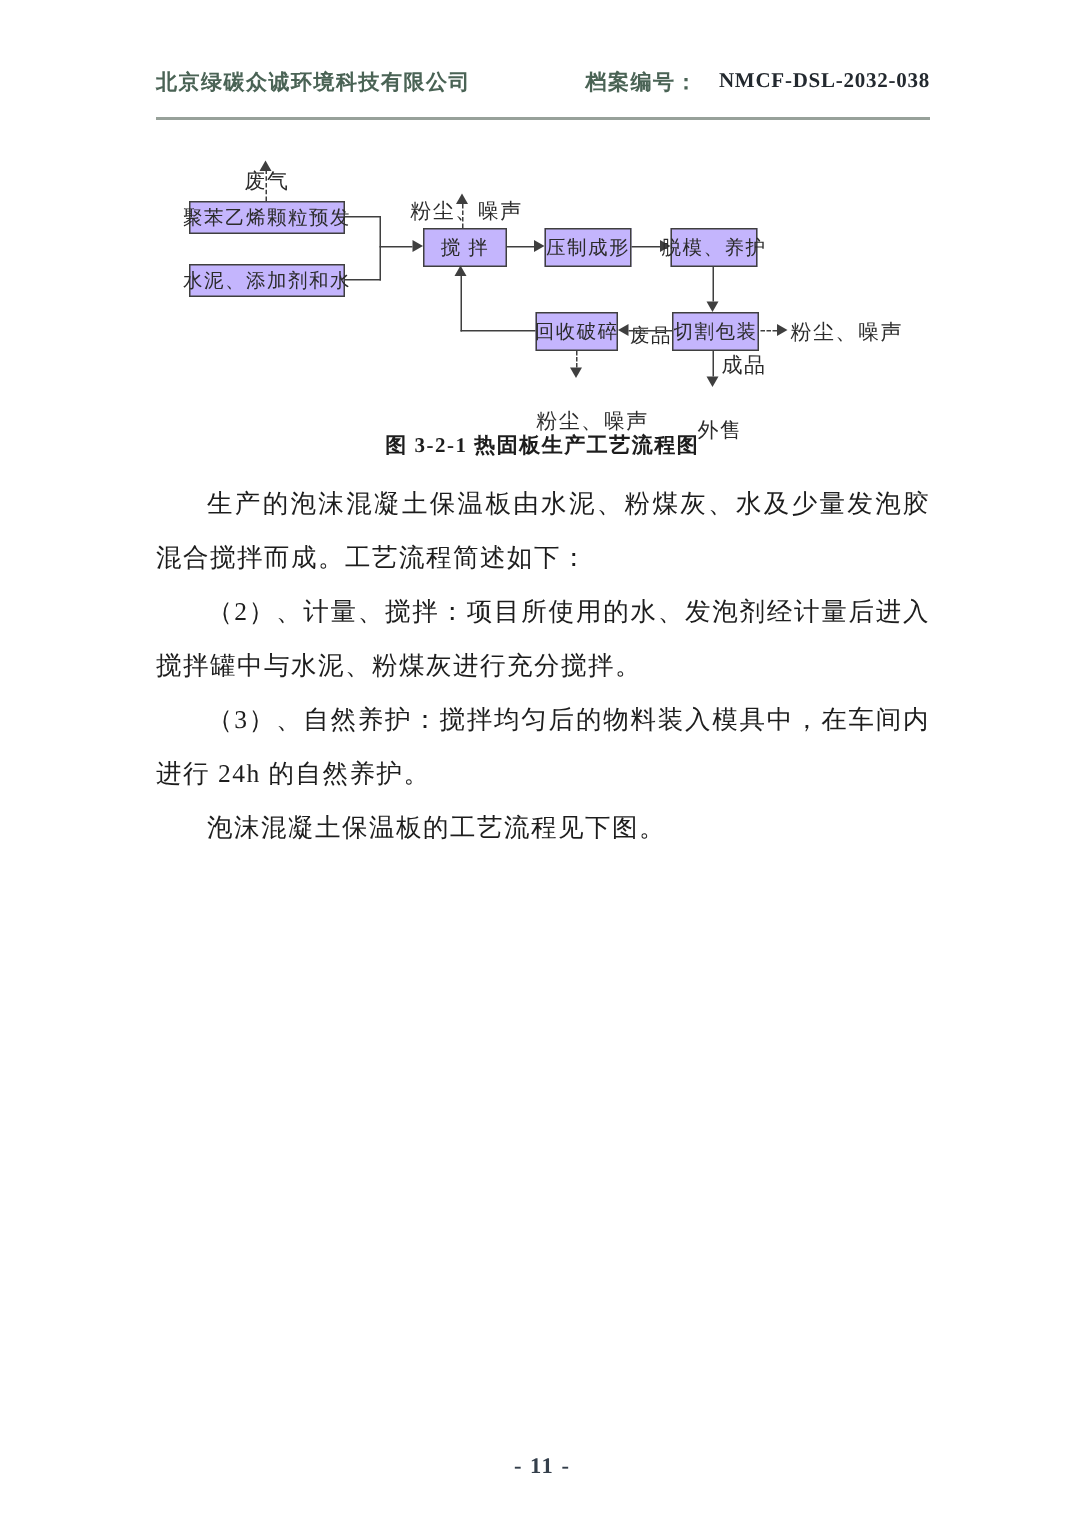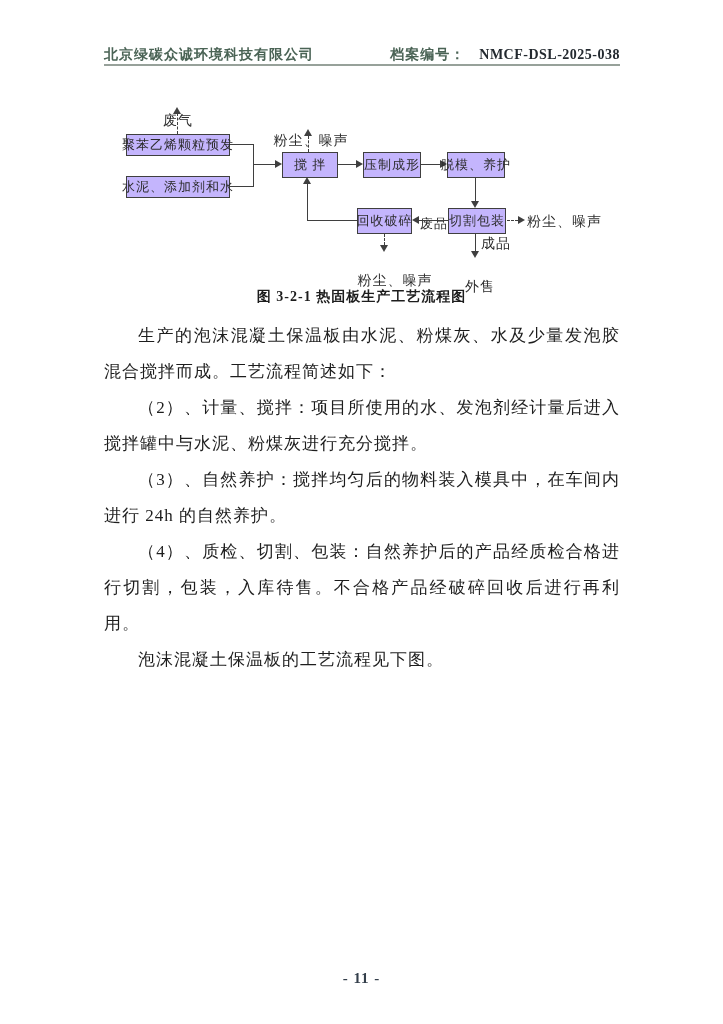--- a/index.html
+++ b/index.html
@@ -13,21 +13,21 @@
   html,body{margin:0;padding:0;background:#ffffff;}
   .page{
     position:relative;width:723px;height:1024px;background:#ffffff;
     font-family:"Liberation Serif","DejaVu Serif",serif;
     color:var(--body-text);overflow:hidden;
   }
   
   .header{
     position:absolute;left:104px;top:46px;width:516px;
     display:flex;justify-content:space-between;align-items:flex-end;
-    padding-bottom:0;border-bottom:2px solid var(--header-rule);
+    padding-bottom:14px;border-bottom:2px solid var(--header-rule);
     font-size:14px;letter-spacing:1px;color:var(--header-text);font-weight:600;
   }
   .archive{display:flex;gap:14px;align-items:center;}
   .archive-no{color:#23292f;font-weight:700;letter-spacing:0.5px;}
   
   .figure-area{position:absolute;left:100px;top:88px;width:560px;height:196px;}
   .fbox{
     position:absolute;border:1px solid var(--diagram-stroke);background:#c4b5fd;
     display:flex;align-items:center;justify-content:center;
     font-size:13px;letter-spacing:1px;color:#2b2b2b;white-space:nowrap;
@@ -62,21 +62,21 @@
 </style>
 </head>
 <body>
 
 <div class="page">
 
   <div class="header">
     <span>北京绿碳众诚环境科技有限公司</span>
     <span class="archive">
       <span>档案编号：</span>
-      <span class="archive-no">NMCF-DSL-2025-038</span>
+      <span class="archive-no">NMCF-DSL-2032-038</span>
     </span>
   </div>
 
   <div class="figure-area">
 
     <span class="lab c" style="left:56px;top:4px;width:44px">废气</span>
     <i class="dv" style="left:77px;top:25px;height:21px"></i>
     <i class="ah au" style="left:73px;top:19px"></i>
 
     <div class="fbox" style="left:26px;top:46px;width:104px;height:22px">聚苯乙烯颗粒预发</div>
@@ -126,19 +126,18 @@
     <span class="lab" style="left:381px;top:147px">成品</span>
     <span class="lab c" style="left:358px;top:170px;width:44px">外售</span>
   </div>
 
   <div class="caption">图 3-2-1 热固板生产工艺流程图</div>
 
   <div class="content">
     <p>生产的泡沫混凝土保温板由水泥、粉煤灰、水及少量发泡胶混合搅拌而成。工艺流程简述如下：</p>
     <p>（2）、计量、搅拌：项目所使用的水、发泡剂经计量后进入搅拌罐中与水泥、粉煤灰进行充分搅拌。</p>
     <p>（3）、自然养护：搅拌均匀后的物料装入模具中，在车间内进行 24h 的自然养护。</p>
-    <p>（4）、质检、切割、包装：自然养护后的产品经质检合格进行切割，包装，入库待售。不合格产品经破碎回收后进行再利用。</p>
     <p>泡沫混凝土保温板的工艺流程见下图。</p>
   </div>
 
   <div class="footer">- 11 -</div>
 
 </div>
 
 </body></html>

